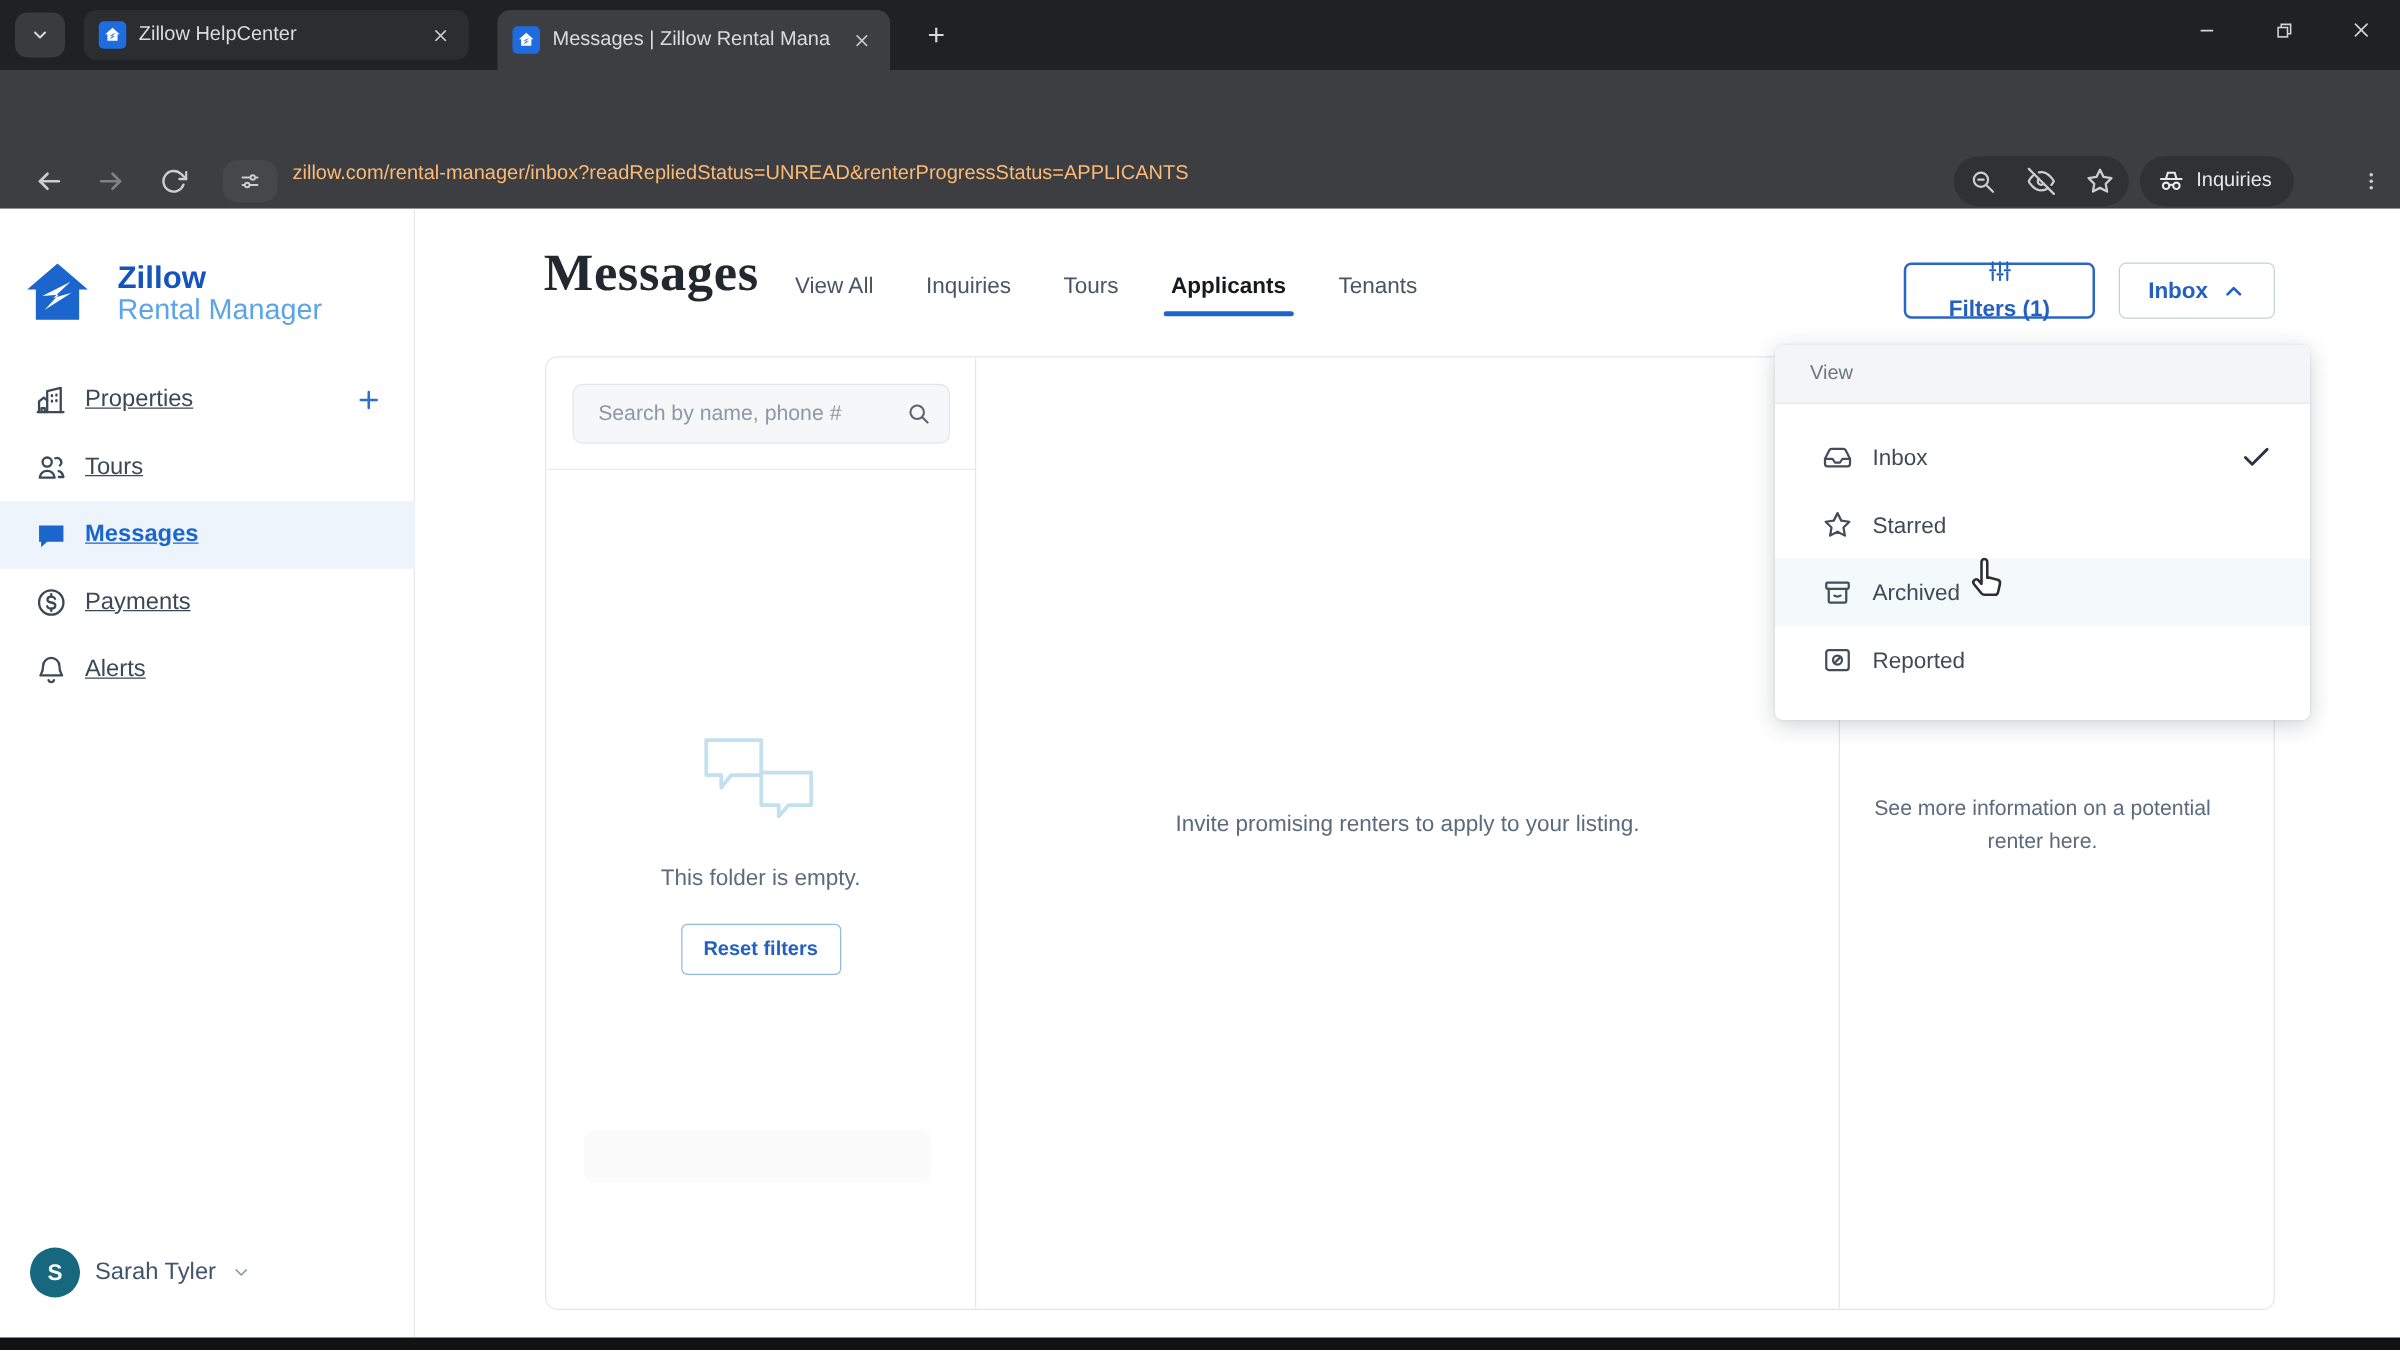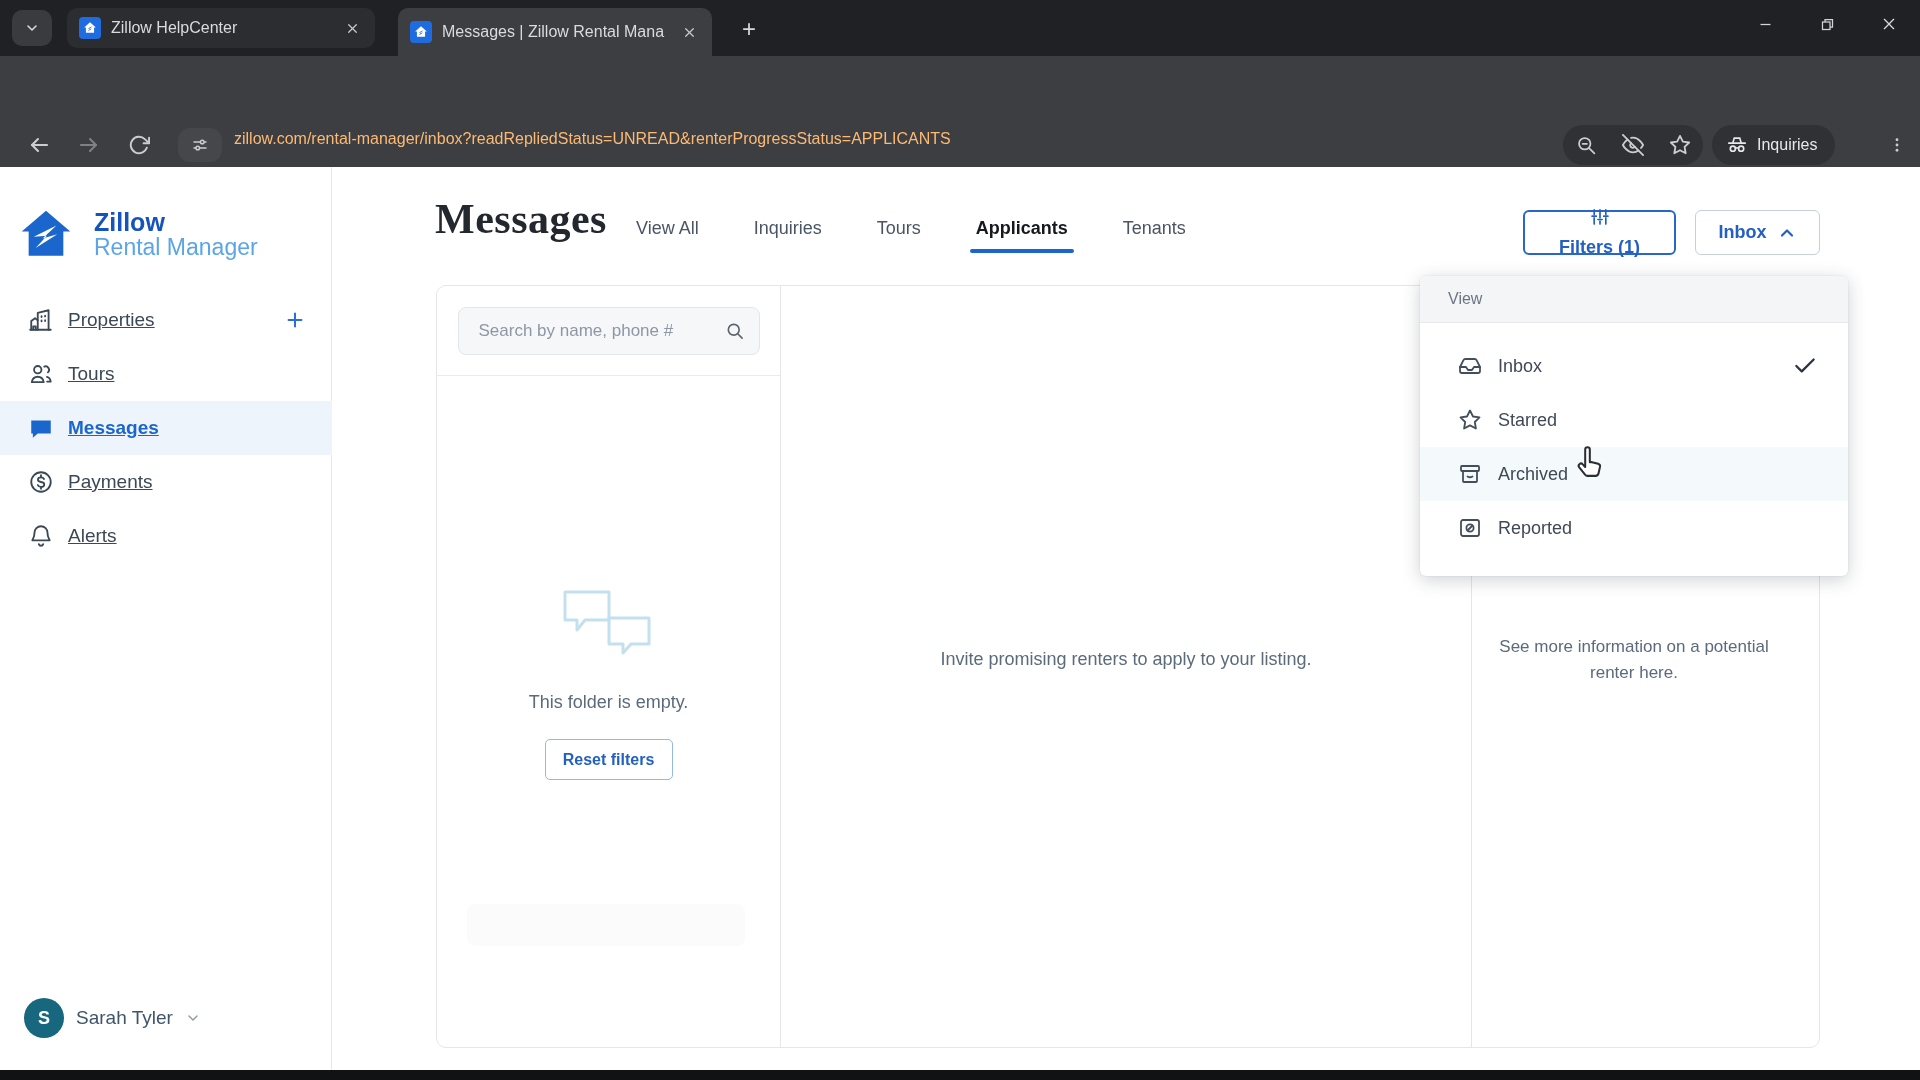--- a/index.html
+++ b/index.html
@@ -54,21 +54,21 @@
   .nav-item.active .nico { color:#1a66cc; }
   .nav-plus { position:absolute; right:26px; color:#2a6fd4; }
   .user-row { position:absolute; left:24px; top:831px; display:flex; align-items:center; gap:12px; }
   .avatar { width:40px; height:40px; border-radius:50%; background:#17677e; color:#fff; font-size:18px;
     font-weight:bold; display:flex; align-items:center; justify-content:center; }
   .user-name { font-size:19px; color:#40546a; }
   .user-chev { color:#8a97a5; }
 
   .page-title { position:absolute; left:435px; top:195px; font-family:"Liberation Serif", serif;
     font-weight:bold; font-size:42px; color:#23282e; letter-spacing:.5px; }
-  .seg-tabs { position:absolute; left:636px; top:218px; display:flex; gap:55px; font-size:18px; color:#4a5563; }
+  .seg-tabs { position:absolute; left:636px; top:218px; display:flex; gap:42px; font-size:18px; color:#4a5563; }
   .seg-tab { position:relative; padding-bottom:14px; cursor:pointer; }
   .seg-tab.sel { color:#16191d; font-weight:bold; }
   .seg-tab.sel::after { content:""; position:absolute; left:-6px; right:-6px; bottom:0; height:4px;
     background:#1a66cc; border-radius:3px; }
 
   .btn { display:flex; align-items:center; justify-content:center; gap:10px; border-radius:6px;
     font-weight:bold; color:#2360c2; background:#fff; cursor:pointer; }
   .filters-btn { position:absolute; left:1523px; top:210px; width:153px; height:45px;
     border:2px solid #2a66c8; font-size:18px;flex-direction:column; }
   .inbox-btn { position:absolute; left:1695px; top:210px; width:125px; height:45px;

